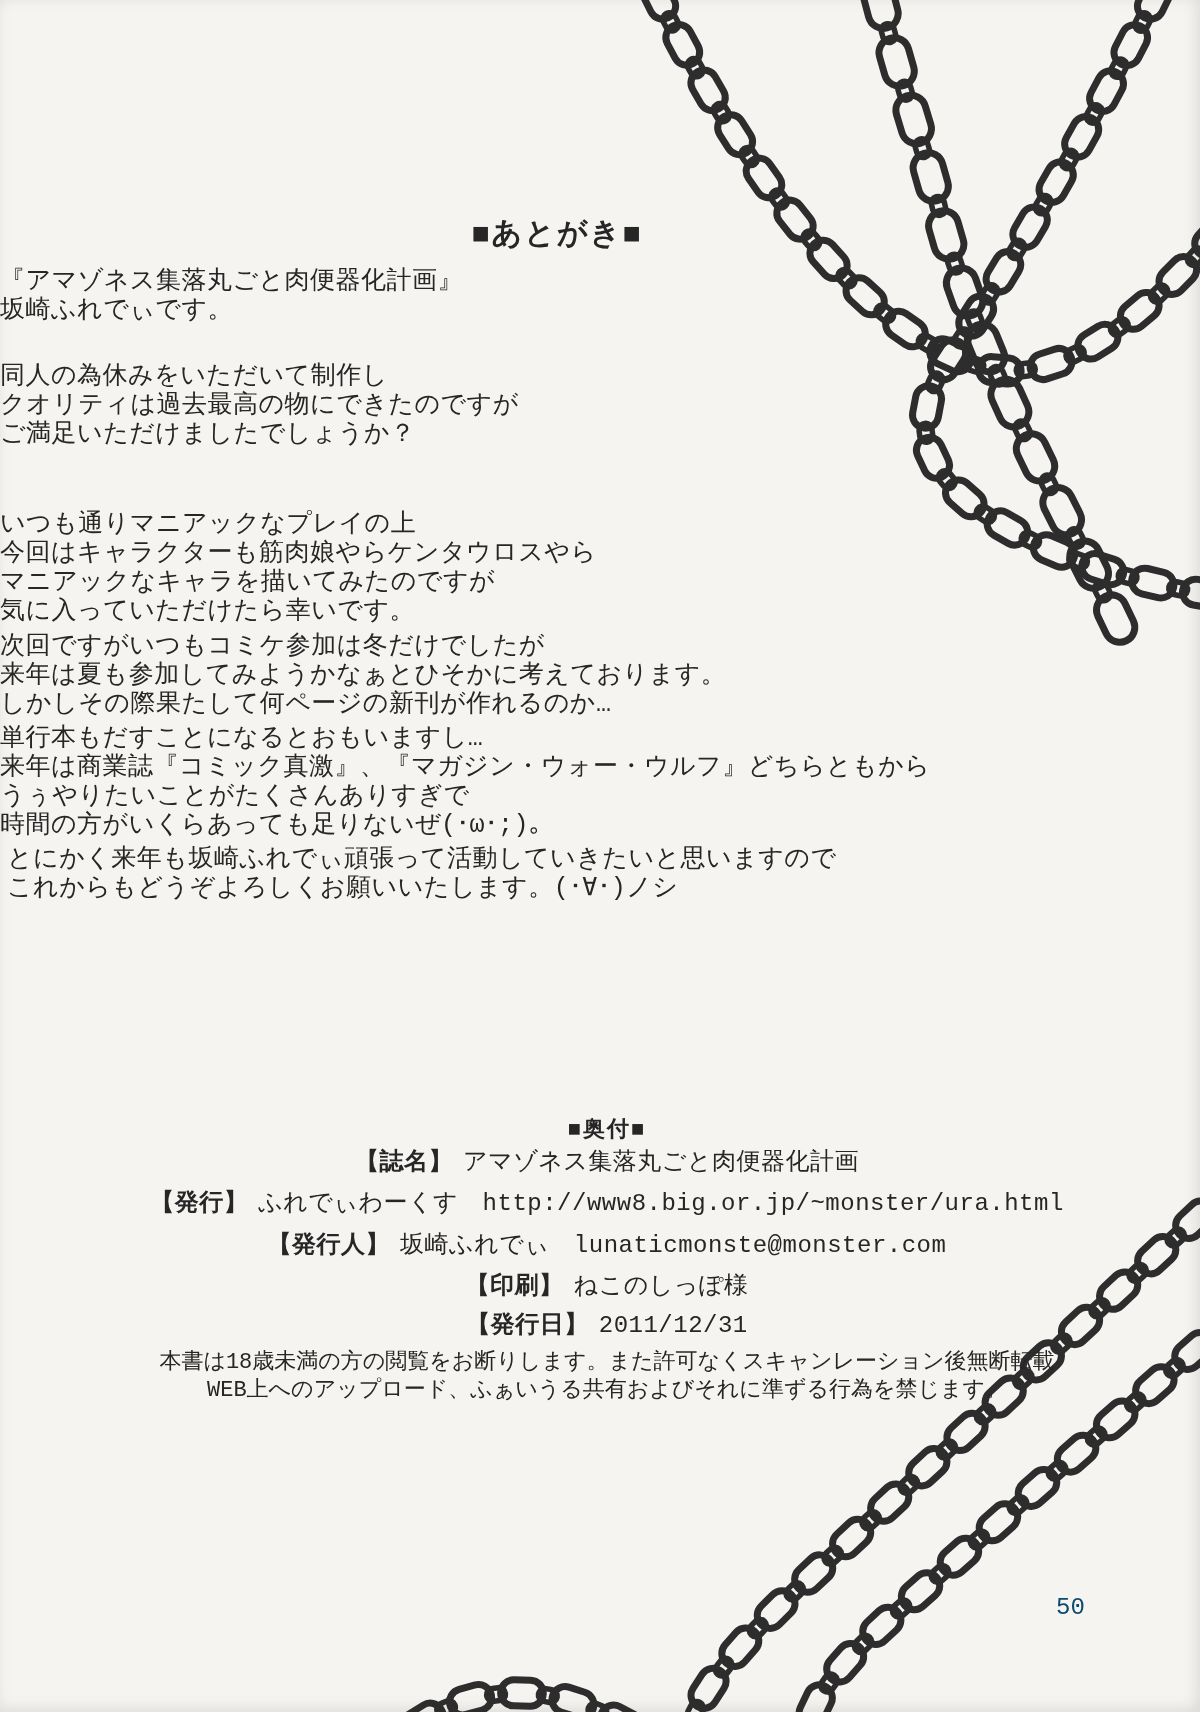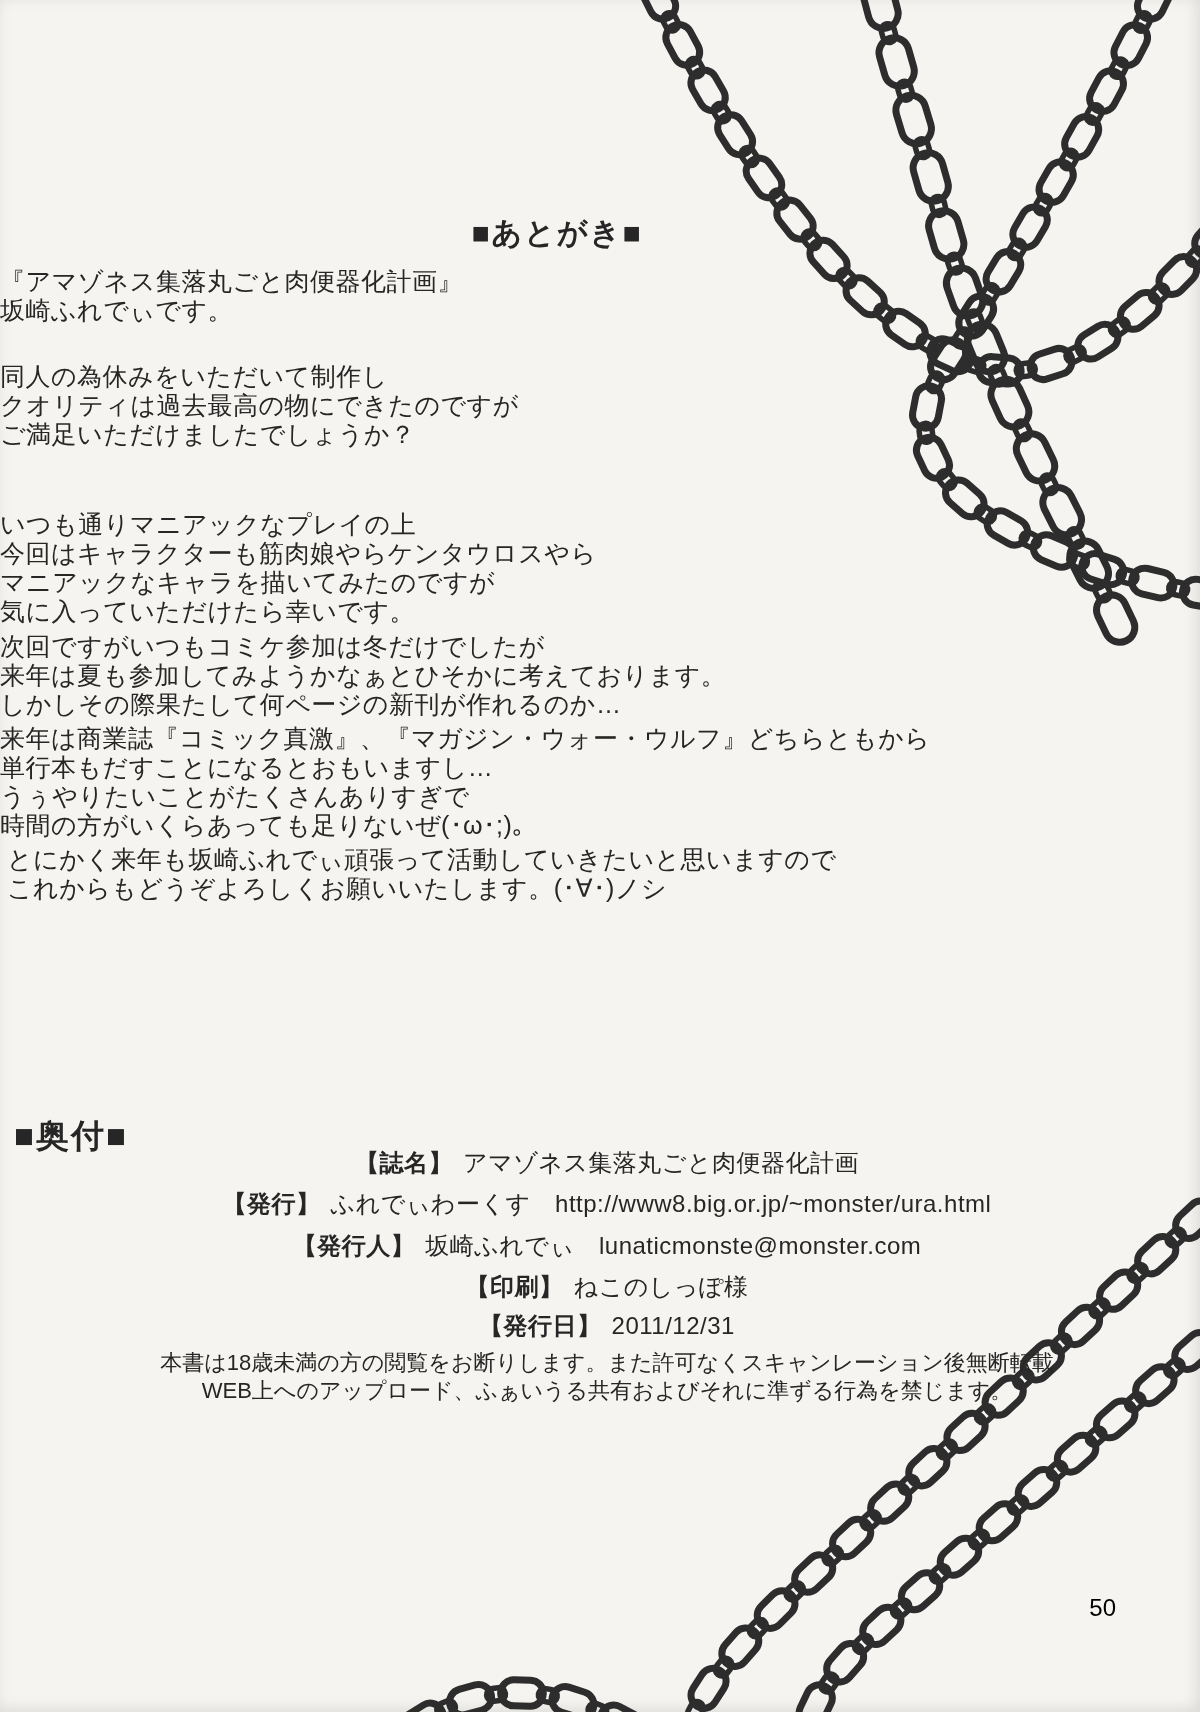--- a/index.html
+++ b/index.html
@@ -7,59 +7,59 @@
     position:relative;
     width:1200px;height:1712px;
     margin:0 auto;
     background:#f6f4f0;
     overflow:hidden;
     font-family:"Liberation Sans","DejaVu Sans",sans-serif;
     color:#262626;
     box-shadow:inset -6px 0 14px rgba(0,0,0,0.06), inset 0 -6px 14px rgba(0,0,0,0.05);
   }
   .chains{position:absolute;left:0;top:0;width:1200px;height:1712px;z-index:1;}
-  .textlayer{position:absolute;left:0;top:0;width:1200px;height:1712px;z-index:2;}
+  .textlayer{position:absolute;left:0;top:0;width:1200px;height:1712px;z-index:2;font-family:Liberation Mono, monospace;}
 
   .afterword-title{
     position:absolute;top:213px;left:0;width:1114px;
     text-align:center;font-size:30px;font-weight:bold;letter-spacing:2px;
   }
   .para{position:absolute;left:0;width:1184px;text-align:left;
         font-size:25px;line-height:29px;letter-spacing:0.5px;}
   .p0{top:267px;}
   .p1{top:362px;}
   .p2{top:510px;}
   .p3{top:632px;}
   .p4{top:724px;}
   .p5{top:845px;margin-left:7px;}
 
   .colophon-title{
     position:absolute;top:1114px;left:14px;width:1186px;
-    font-size:33px;font-weight:bold;letter-spacing:2px;
+    text-align:center;font-size:22px;font-weight:bold;letter-spacing:2px;
   }
   .colophon-row{
     position:absolute;left:14px;width:1186px;text-align:center;
     font-size:24px;line-height:30px;letter-spacing:0.5px;
   }
   .cr0{top:1148px;}
   .cr1{top:1189px;}
   .cr2{top:1231px;}
   .cr3{top:1272px;}
   .cr4{top:1311px;}
   .colophon-row .lbl{font-weight:bold;margin-right:10px;}
   .disclaimer{
     position:absolute;left:14px;width:1186px;text-align:center;
     font-size:22px;line-height:28px;letter-spacing:0px;
   }
   .d0{top:1349px;}
   .d1{top:1377px;}
 
   .page-number{
     position:absolute;left:1056px;top:1594px;width:60px;
-    font-size:24px;color:#000000;text-align:right;
+    font-size:24px;color:#0c4a6e;text-align:left;
   }
 </style>
 </head>
 <body>
 
 <div class="page">
 
   <svg class="chains" viewBox="0 0 1200 1712" xmlns="http://www.w3.org/2000/svg">
       <path d="M 645 -30 C 740 170, 860 330, 978 366 C 1062 392, 1152 308, 1218 232" fill="none" stroke="none"></path>
       <rect x="-21.32" y="-13" width="42.64" height="26" rx="13" fill="none" stroke="#2d2d2d" stroke-width="7" transform="translate(658.9129638671875 -1.3610928058624268) rotate(63.52555056198697)"></rect>
@@ -240,22 +240,22 @@
       <div>気に入っていただけたら幸いです。</div>
     </div>
 
     <div class="para p3">
       <div>次回ですがいつもコミケ参加は冬だけでしたが</div>
       <div>来年は夏も参加してみようかなぁとひそかに考えております。</div>
       <div>しかしその際果たして何ページの新刊が作れるのか…</div>
     </div>
 
     <div class="para p4">
+      <div>単行本もだすことになるとおもいますし…</div>
       <div>来年は商業誌『コミック真激』、『マガジン・ウォー・ウルフ』どちらともから</div>
-      <div>単行本もだすことになるとおもいますし…</div>
       <div>うぅやりたいことがたくさんありすぎで</div>
       <div>時間の方がいくらあっても足りないぜ(･ω･;)。</div>
     </div>
 
     <div class="para p5">
       <div>とにかく来年も坂崎ふれでぃ頑張って活動していきたいと思いますので</div>
       <div>これからもどうぞよろしくお願いいたします。(･∀･)ノシ</div>
     </div>
 
     <div class="colophon-title">■奥付■</div>

